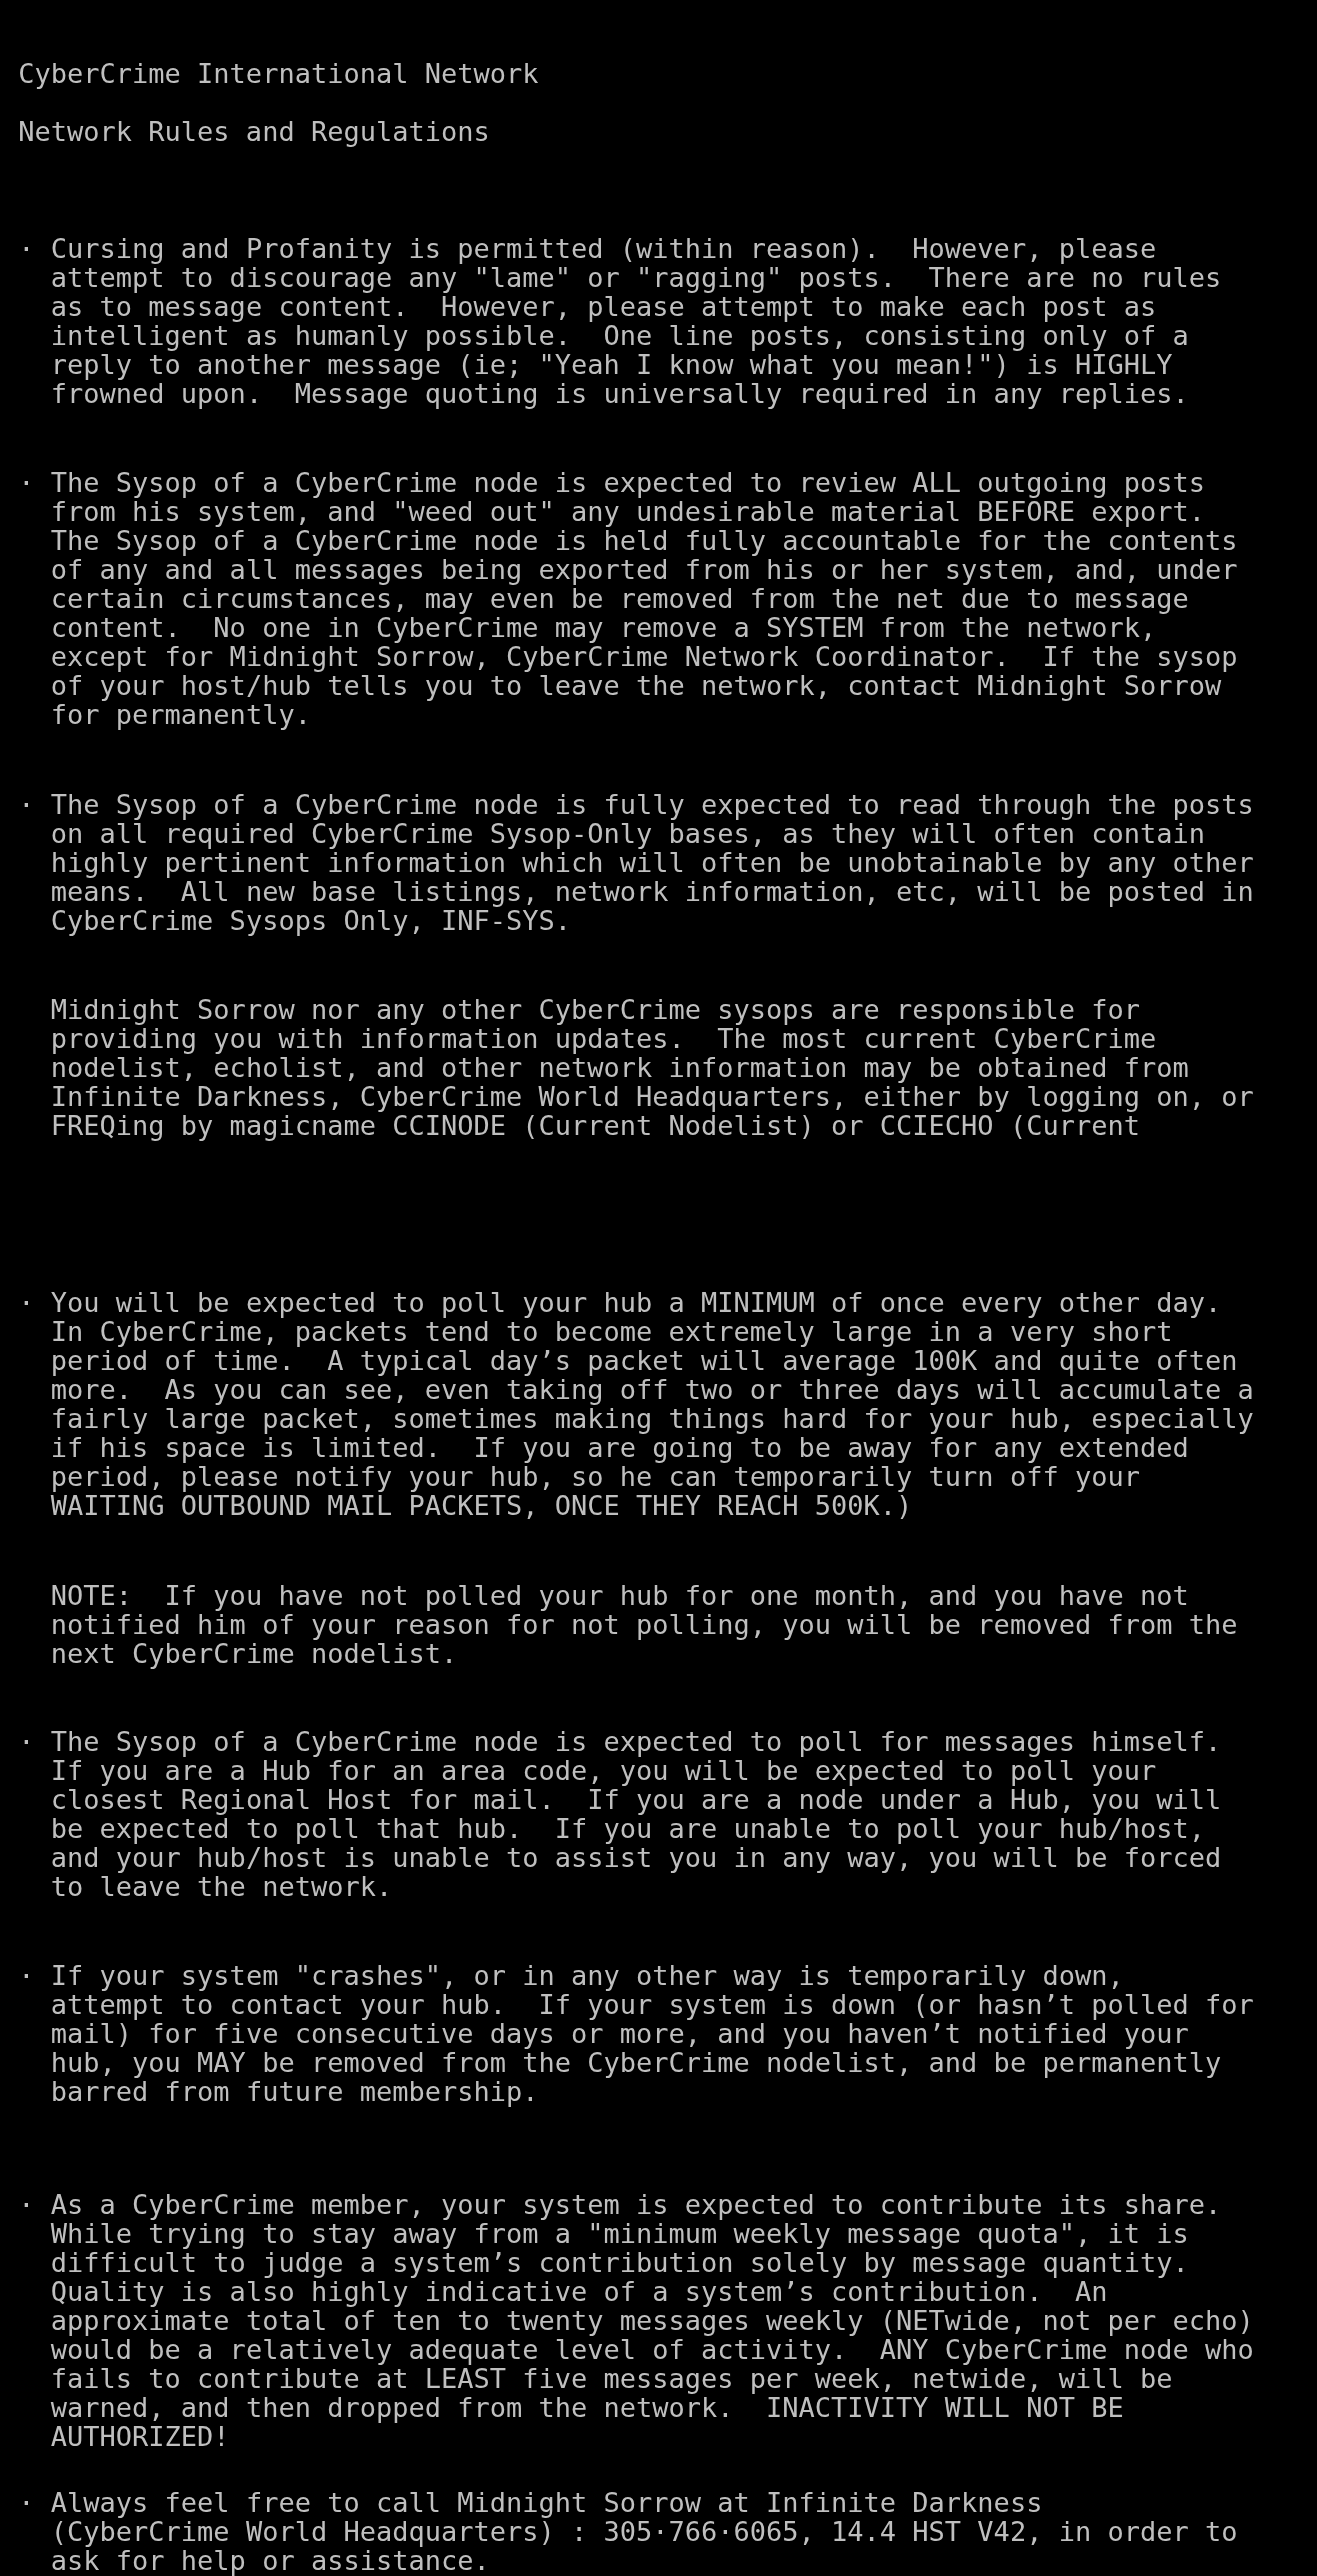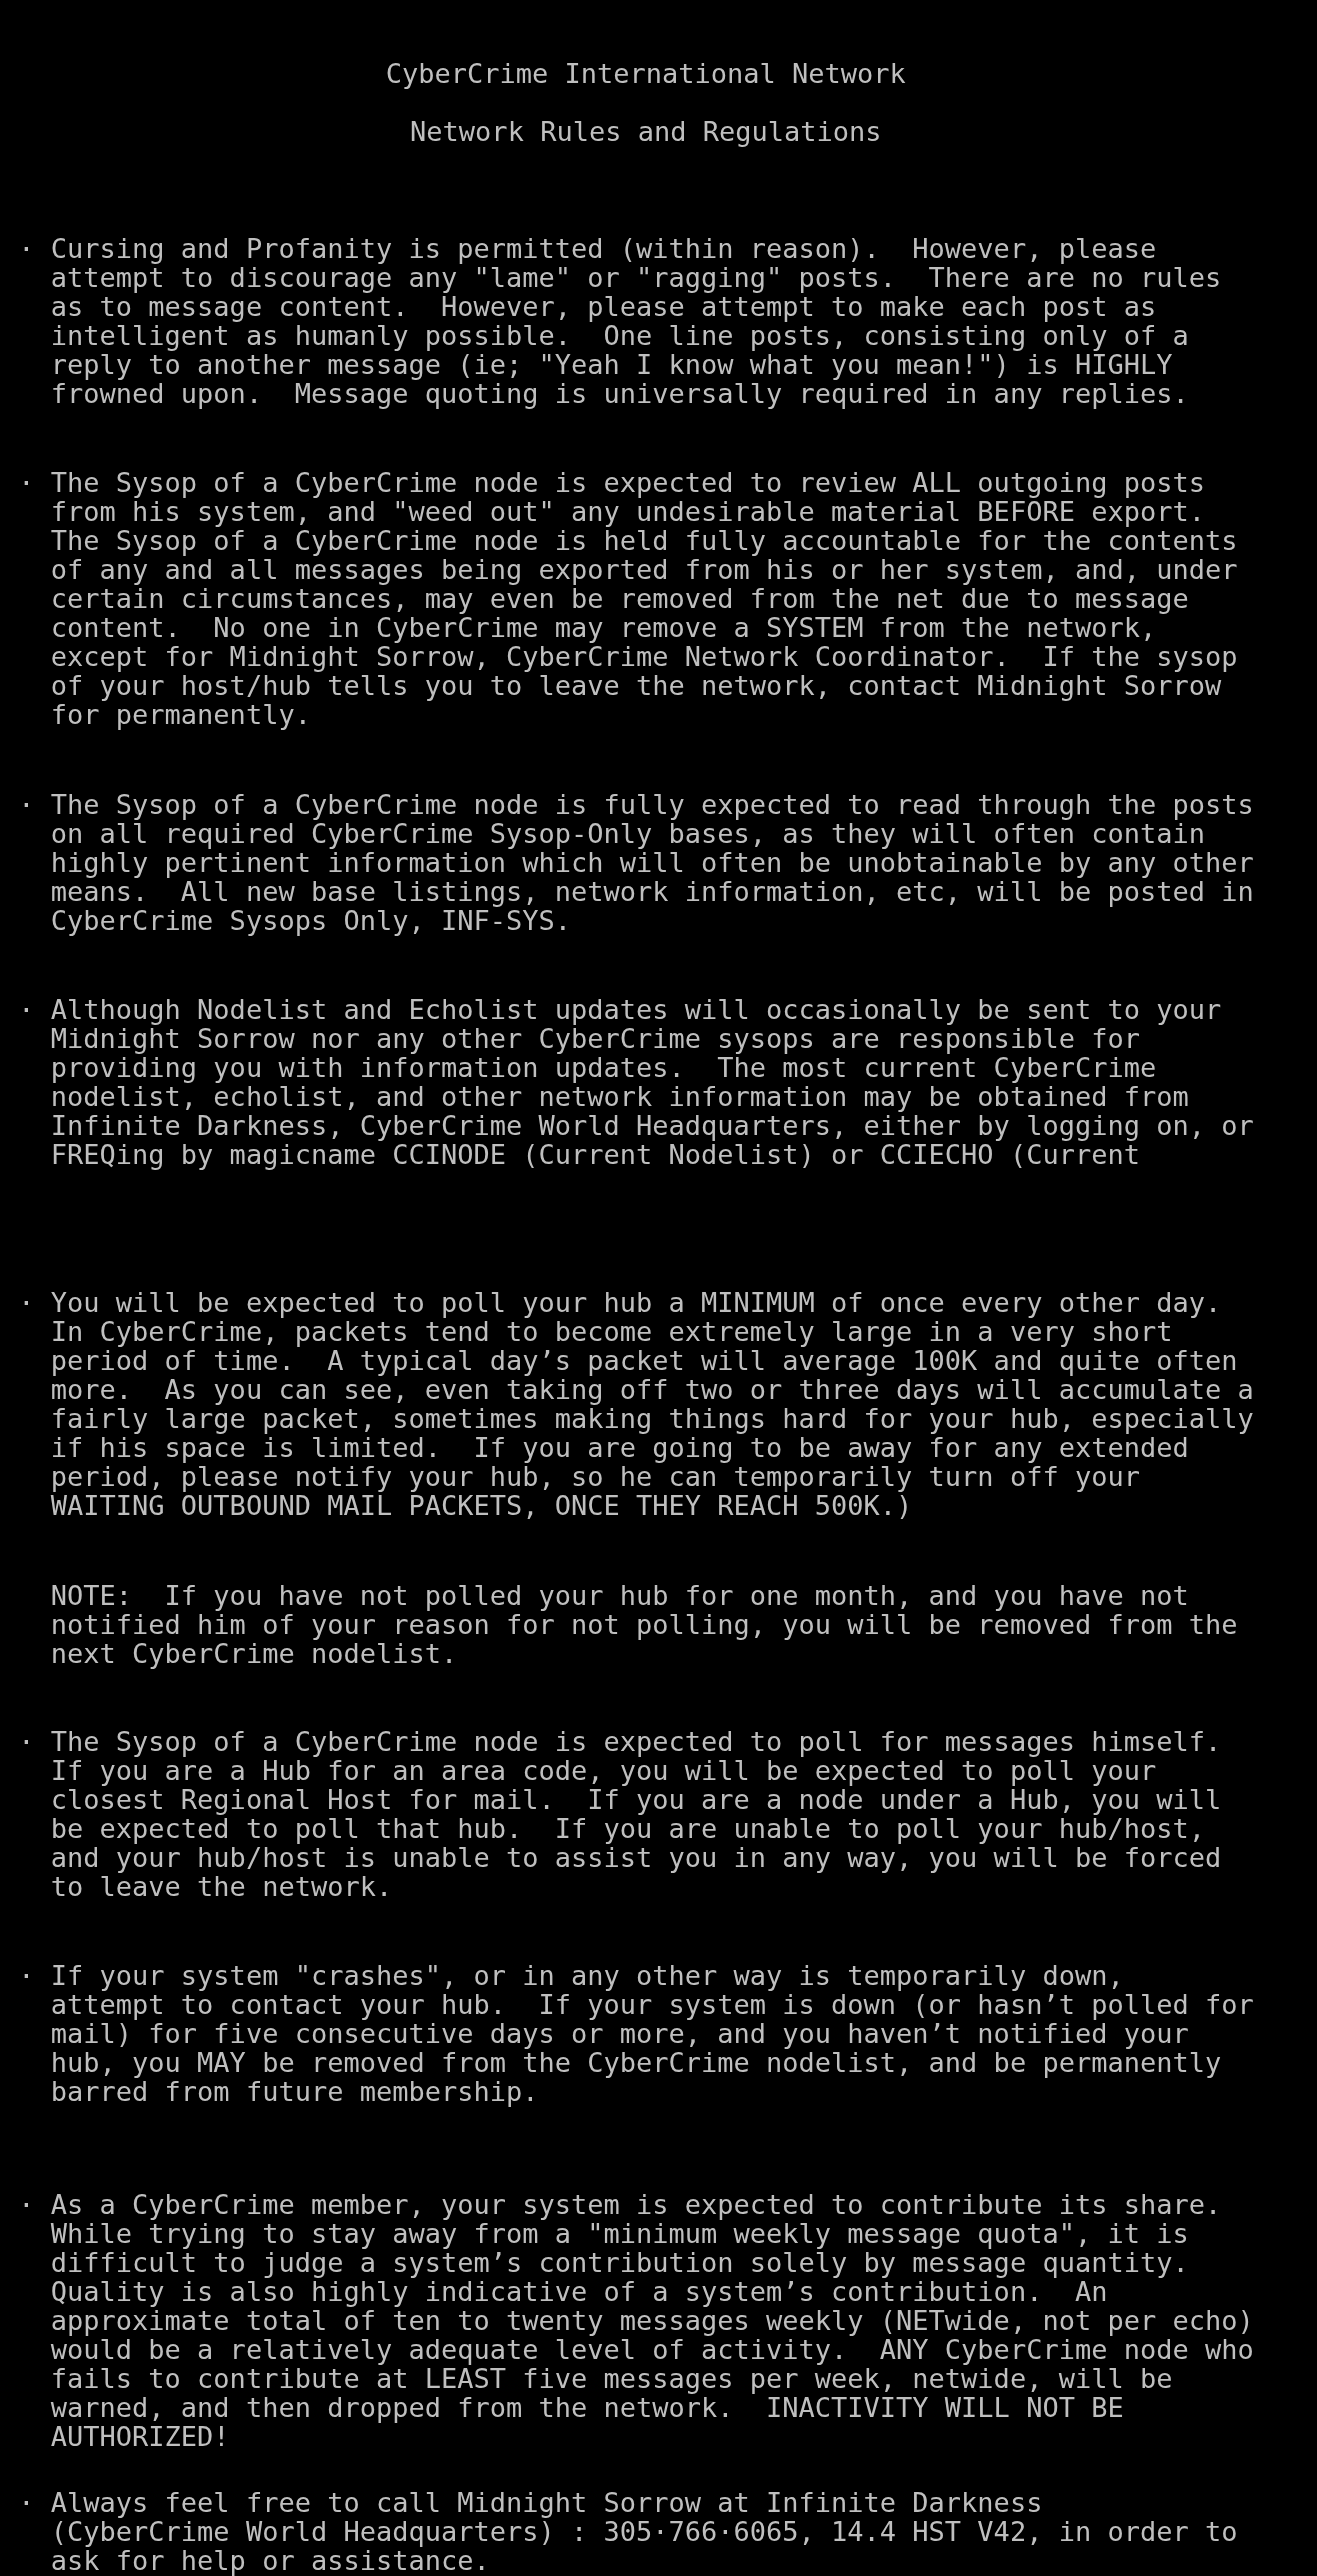--- a/index.html
+++ b/index.html
@@ -15,21 +15,20 @@
     overflow: hidden;
     font-family: "DejaVu Sans Mono", monospace;
     font-size: 27px;
     line-height: 29px;
     color: #bfbfbf;
   }
   .centerline {
     position: absolute;
     left: 18.3px;
     width: 1255px;
-    text-align: center;
     white-space: pre;
   }
   .title-line    { top: 59px;  }
   .subtitle-line { top: 117px; }
   .para {
     position: absolute;
     left: 18.3px;
   }
   .line {
     white-space: pre;
@@ -64,21 +63,20 @@
         <div class="line"><span class="bullet">  </span><span>for permanently.</span></div>
       </div>
       <div class="para" style="top: 790px;">
         <div class="line"><span class="bullet">· </span><span>The Sysop of a CyberCrime node is fully expected to read through the posts</span></div>
         <div class="line"><span class="bullet">  </span><span>on all required CyberCrime Sysop-Only bases, as they will often contain</span></div>
         <div class="line"><span class="bullet">  </span><span>highly pertinent information which will often be unobtainable by any other</span></div>
         <div class="line"><span class="bullet">  </span><span>means.  All new base listings, network information, etc, will be posted in</span></div>
         <div class="line"><span class="bullet">  </span><span>CyberCrime Sysops Only, INF-SYS.</span></div>
       </div>
       <div class="para" style="top: 995px;">
-        <div class="line"><span class="bullet">· </span><span>Although Nodelist and Echolist updates will occasionally be sent to your</span></div>
         <div class="line"><span class="bullet">  </span><span>Midnight Sorrow nor any other CyberCrime sysops are responsible for</span></div>
         <div class="line"><span class="bullet">  </span><span>providing you with information updates.  The most current CyberCrime</span></div>
         <div class="line"><span class="bullet">  </span><span>nodelist, echolist, and other network information may be obtained from</span></div>
         <div class="line"><span class="bullet">  </span><span>Infinite Darkness, CyberCrime World Headquarters, either by logging on, or</span></div>
         <div class="line"><span class="bullet">  </span><span>FREQing by magicname CCINODE (Current Nodelist) or CCIECHO (Current</span></div>
       </div>
       <div class="para" style="top: 1288px;">
         <div class="line"><span class="bullet">· </span><span>You will be expected to poll your hub a MINIMUM of once every other day.</span></div>
         <div class="line"><span class="bullet">  </span><span>In CyberCrime, packets tend to become extremely large in a very short</span></div>
         <div class="line"><span class="bullet">  </span><span>period of time.  A typical day’s packet will average 100K and quite often</span></div>

